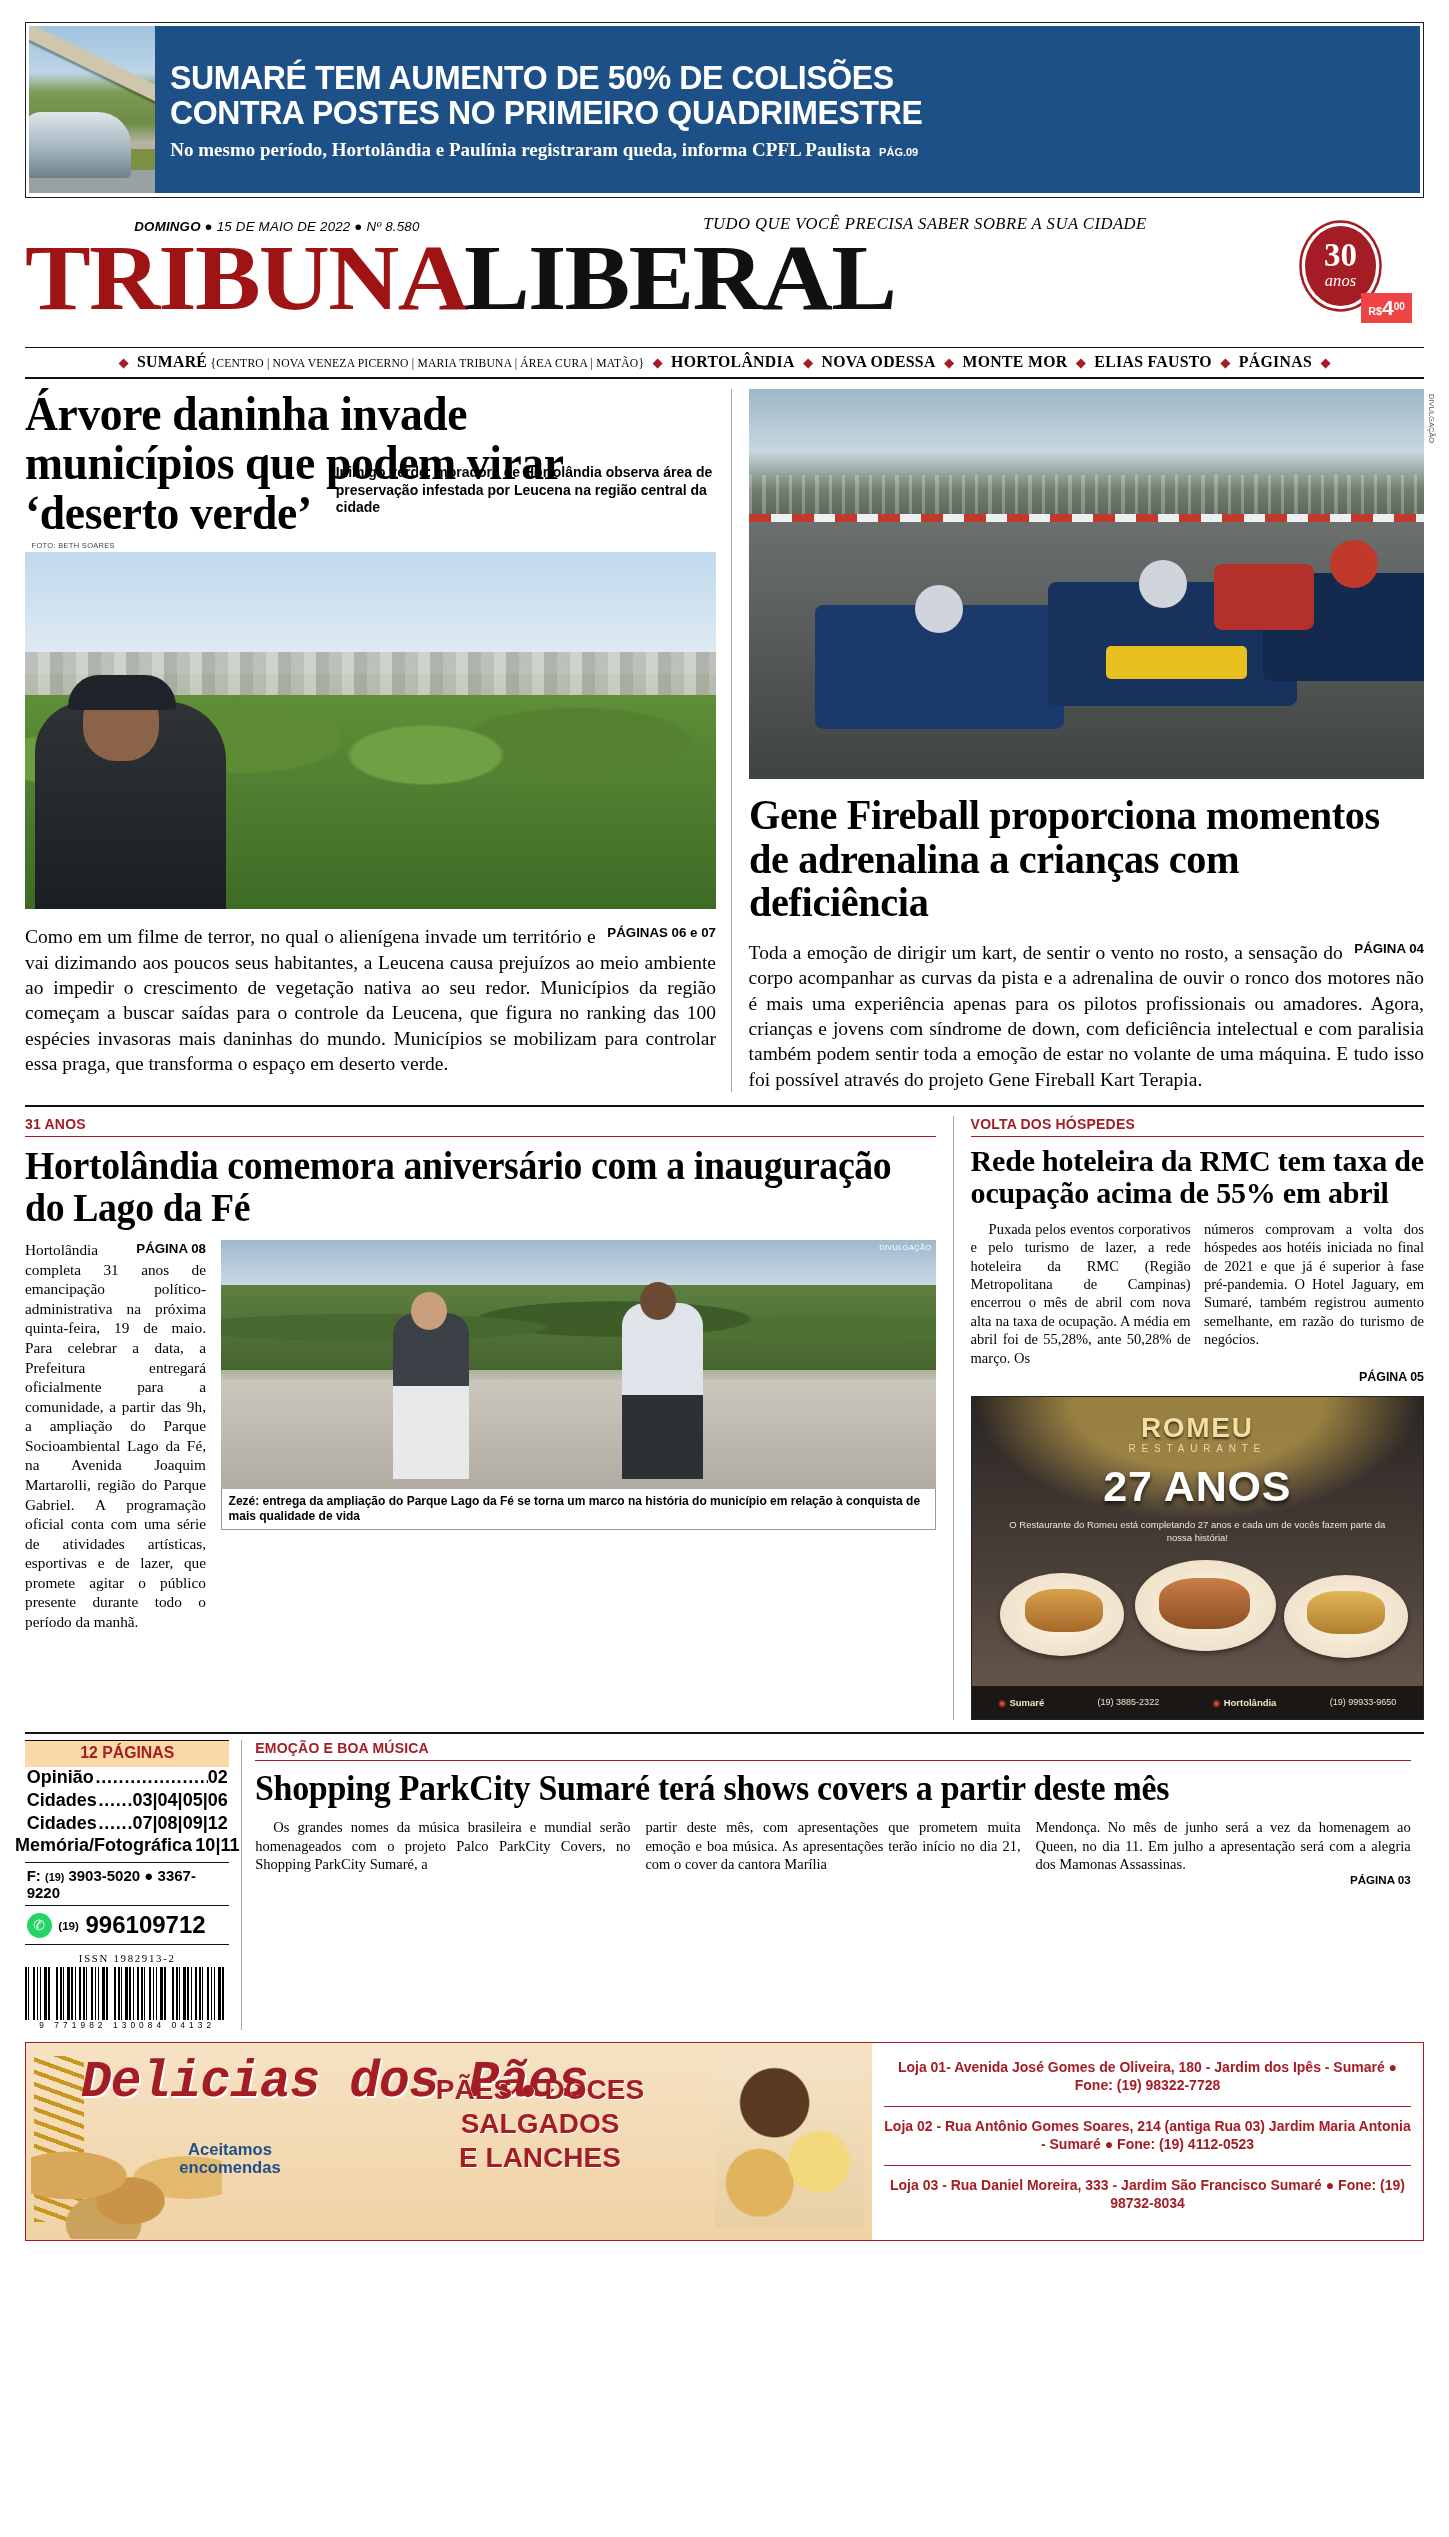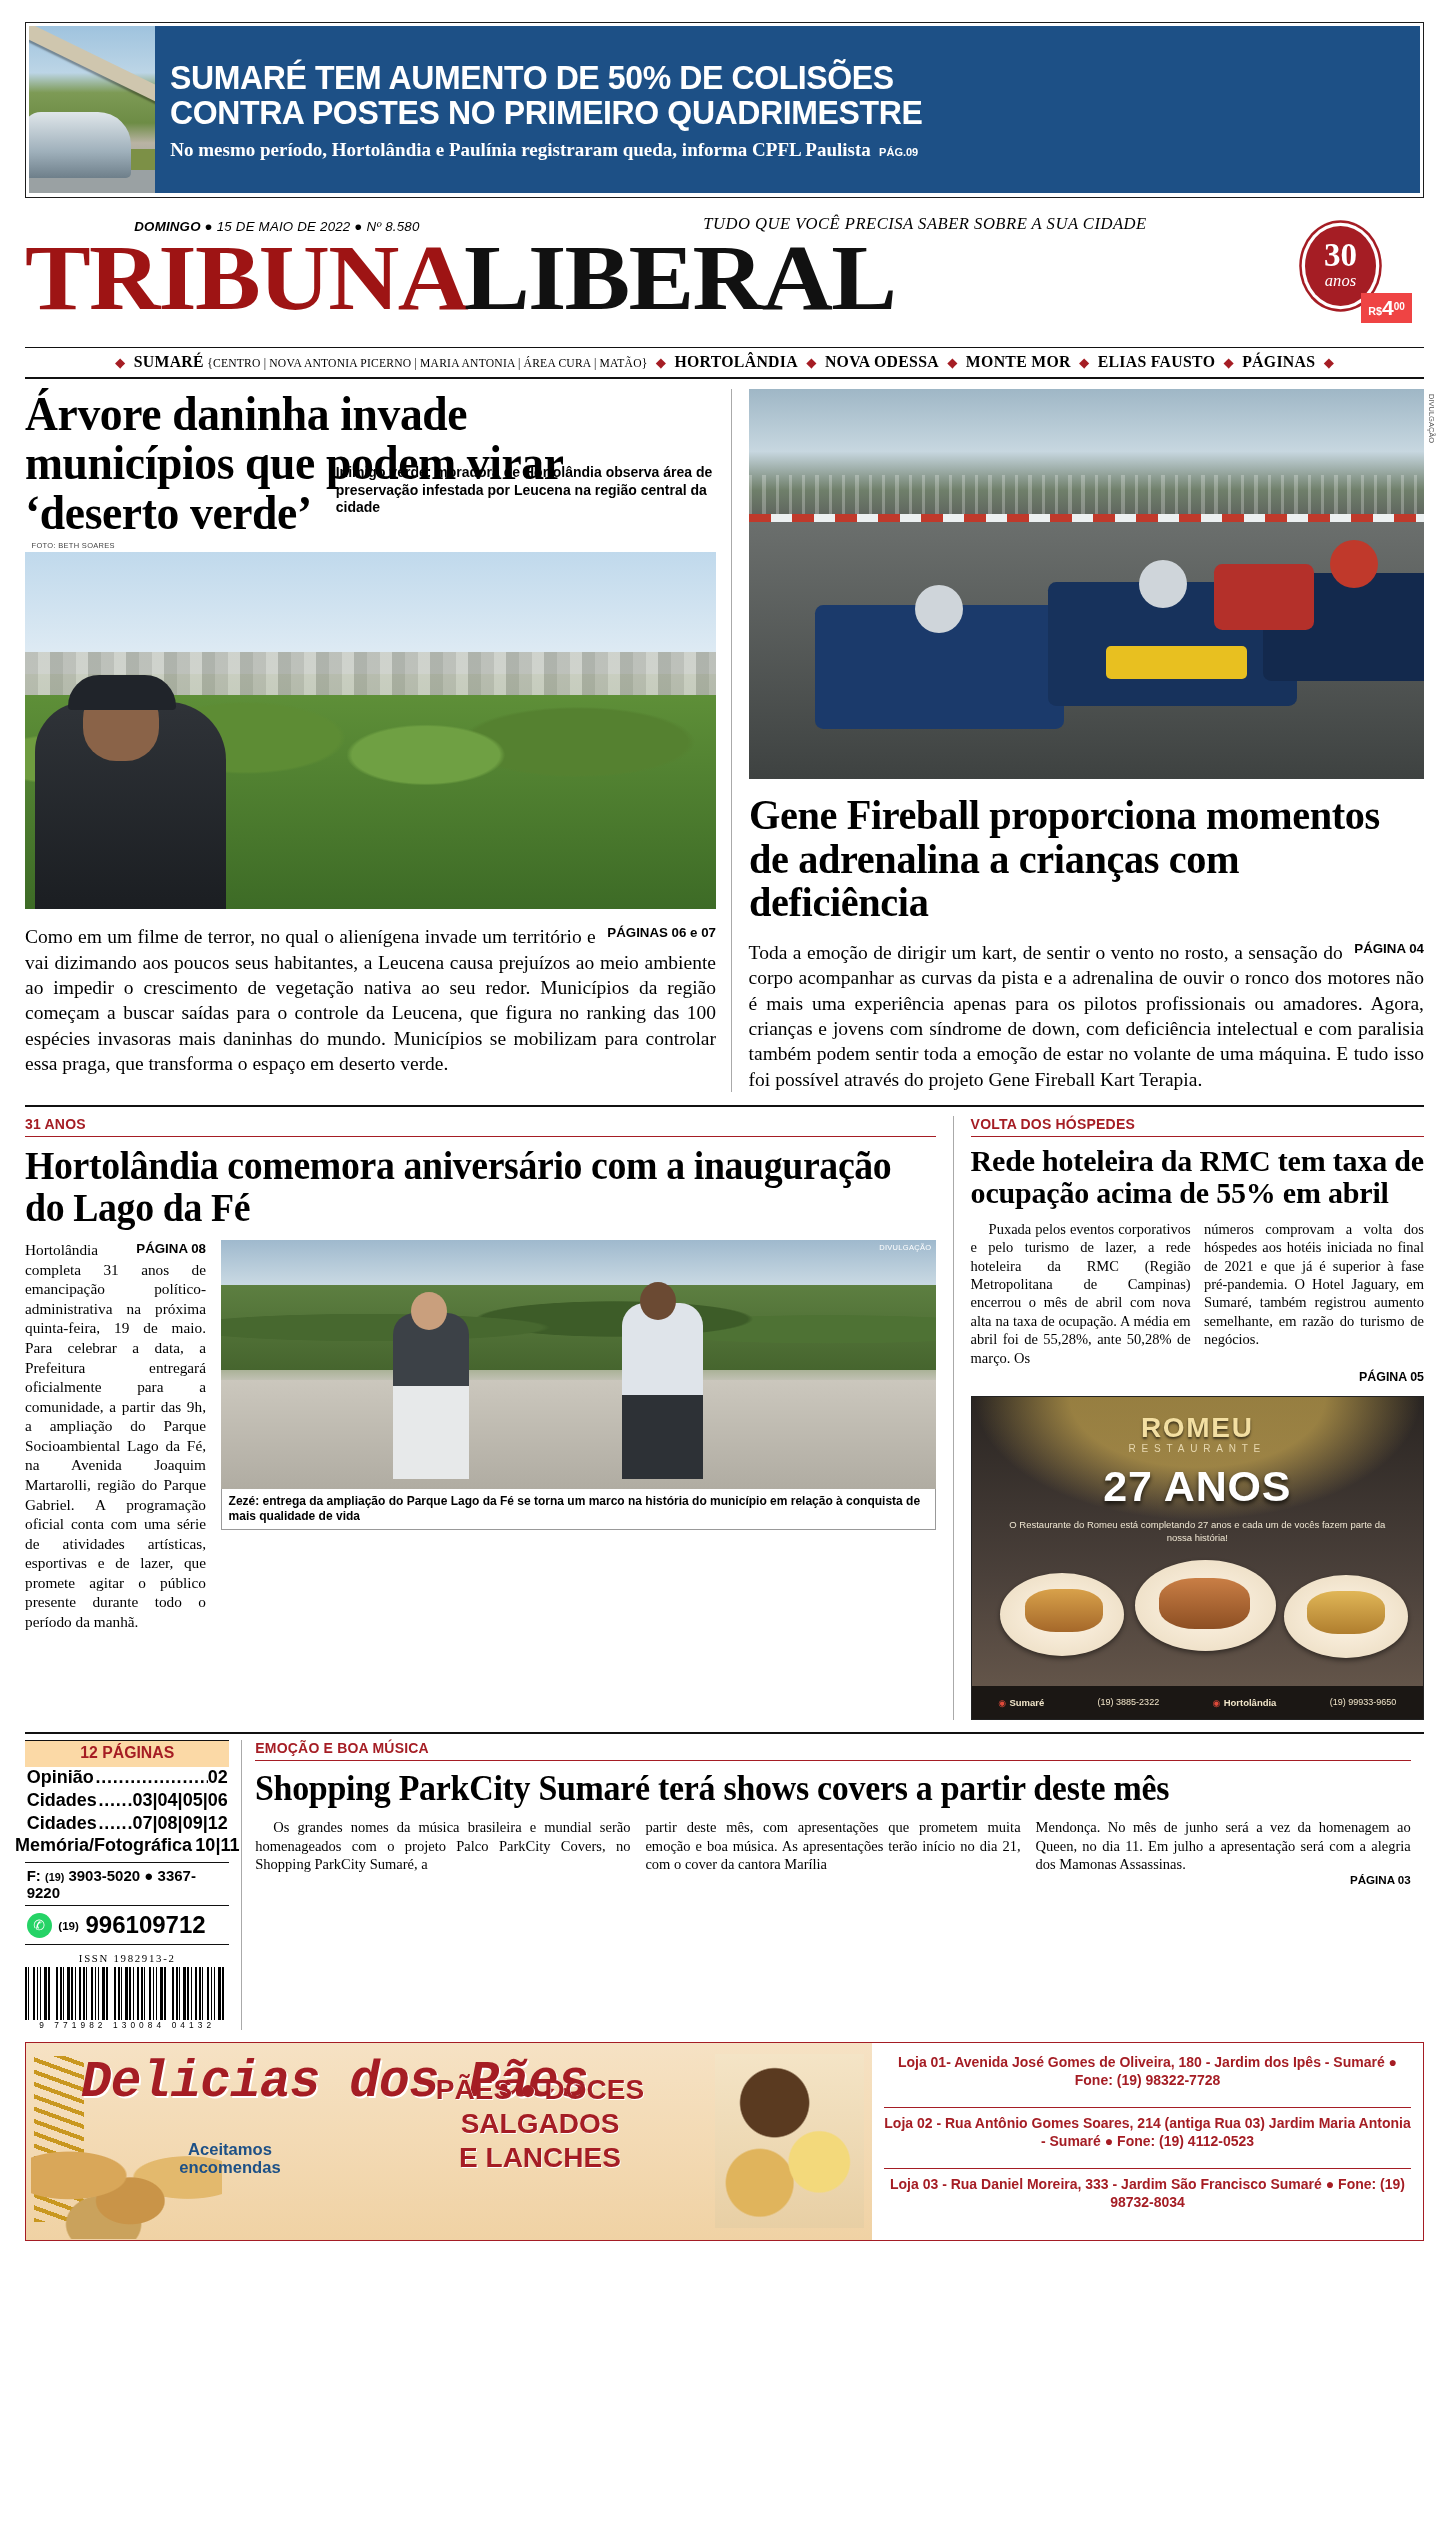--- a/index.html
+++ b/index.html
@@ -450,21 +450,21 @@
       radial-gradient(circle at 30% 74%, #e0b45c 0 20%, transparent 21%),
       linear-gradient(#f4e4c6,#e8cfa4);
   }
   .ba-right {
     flex:1; background:#fff; display:flex; flex-direction:column;
     justify-content:space-evenly; padding:5px 11.6px;
   }
   .ba-store {
     color:#a51d24; font-family:"Liberation Sans", sans-serif; font-weight:bold;
     font-size:14px; line-height:1.3; border-bottom:1.7px solid #a51d24;
-    padding-bottom:18px;
+    padding-bottom:12px;
   }
   .ba-store.last { border-bottom:none; }
   .ba-store.center { text-align:center; }
 </style>
 </head>
 <body>
 
 <div class="page">
 
   <div class="top-banner">
@@ -503,21 +503,21 @@
       </div>
       <div class="price-tag">
         <span class="c">R$</span><span class="v">4</span><span class="d">00</span>
       </div>
     </div>
   </div>
 
   <div class="citynav">
     <span class="dia">◆</span>
     <span class="big">SUMARÉ</span>
-    <span class="small">{CENTRO | NOVA ANTONIA  PICERNO | MARIA ANTONIA | ÁREA CURA | MATÃO}</span>
+    <span class="small">{CENTRO | NOVA VENEZA  PICERNO | MARIA TRIBUNA | ÁREA CURA | MATÃO}</span>
     <span class="dia">◆</span>
     <span class="big">HORTOLÂNDIA</span>
     <span class="dia">◆</span>
     <span class="big">NOVA ODESSA</span>
     <span class="dia">◆</span>
     <span class="big">MONTE MOR</span>
     <span class="dia">◆</span>
     <span class="big">ELIAS FAUSTO</span>
     <span class="dia">◆</span>
     <span class="big">PÁGINAS</span>

